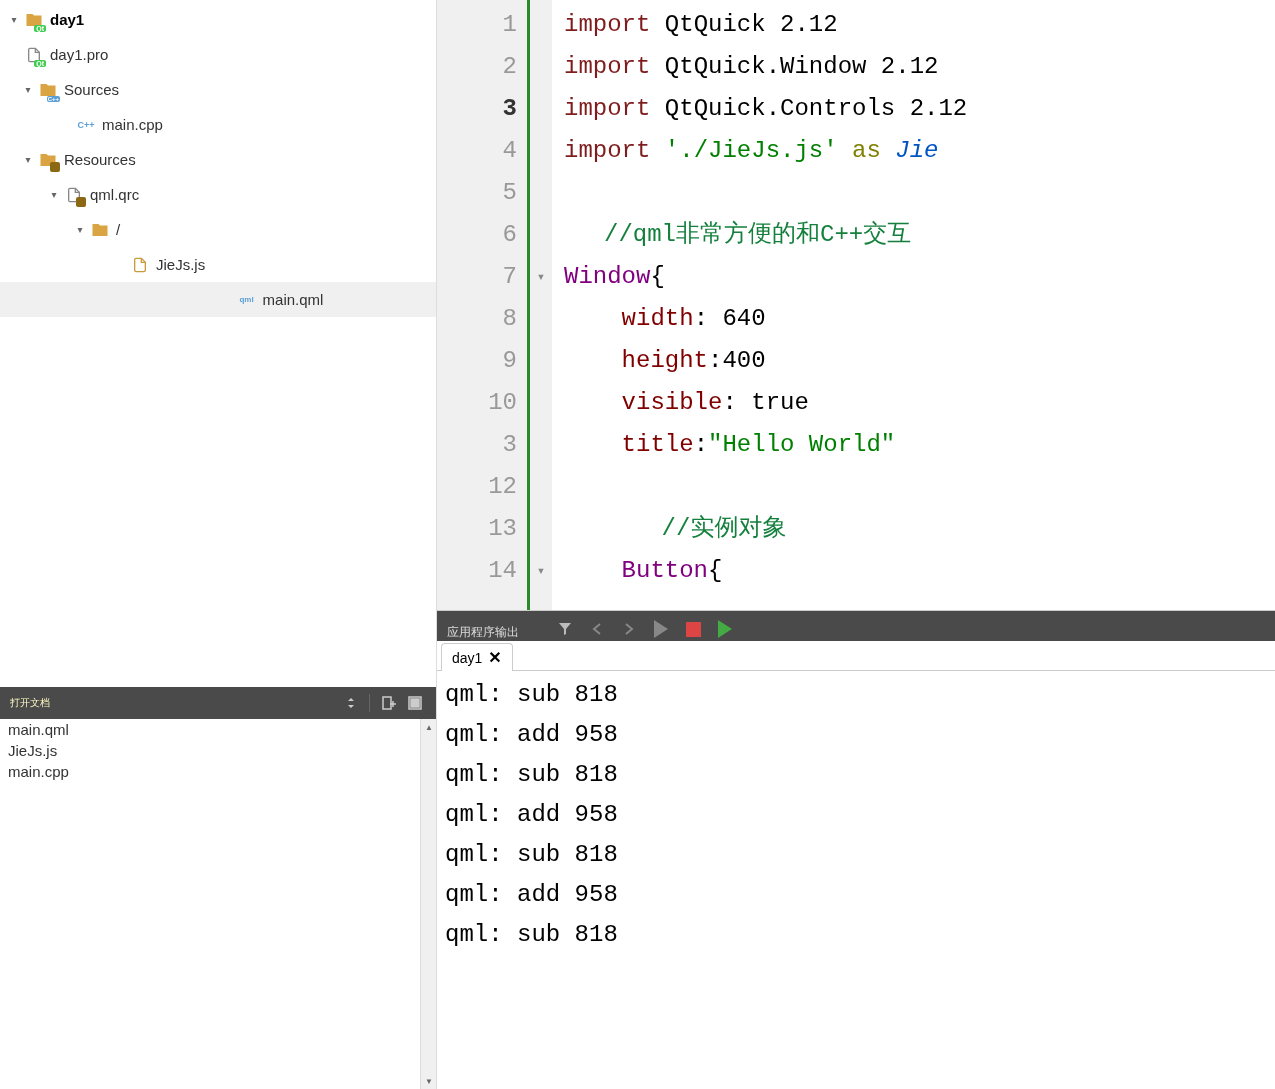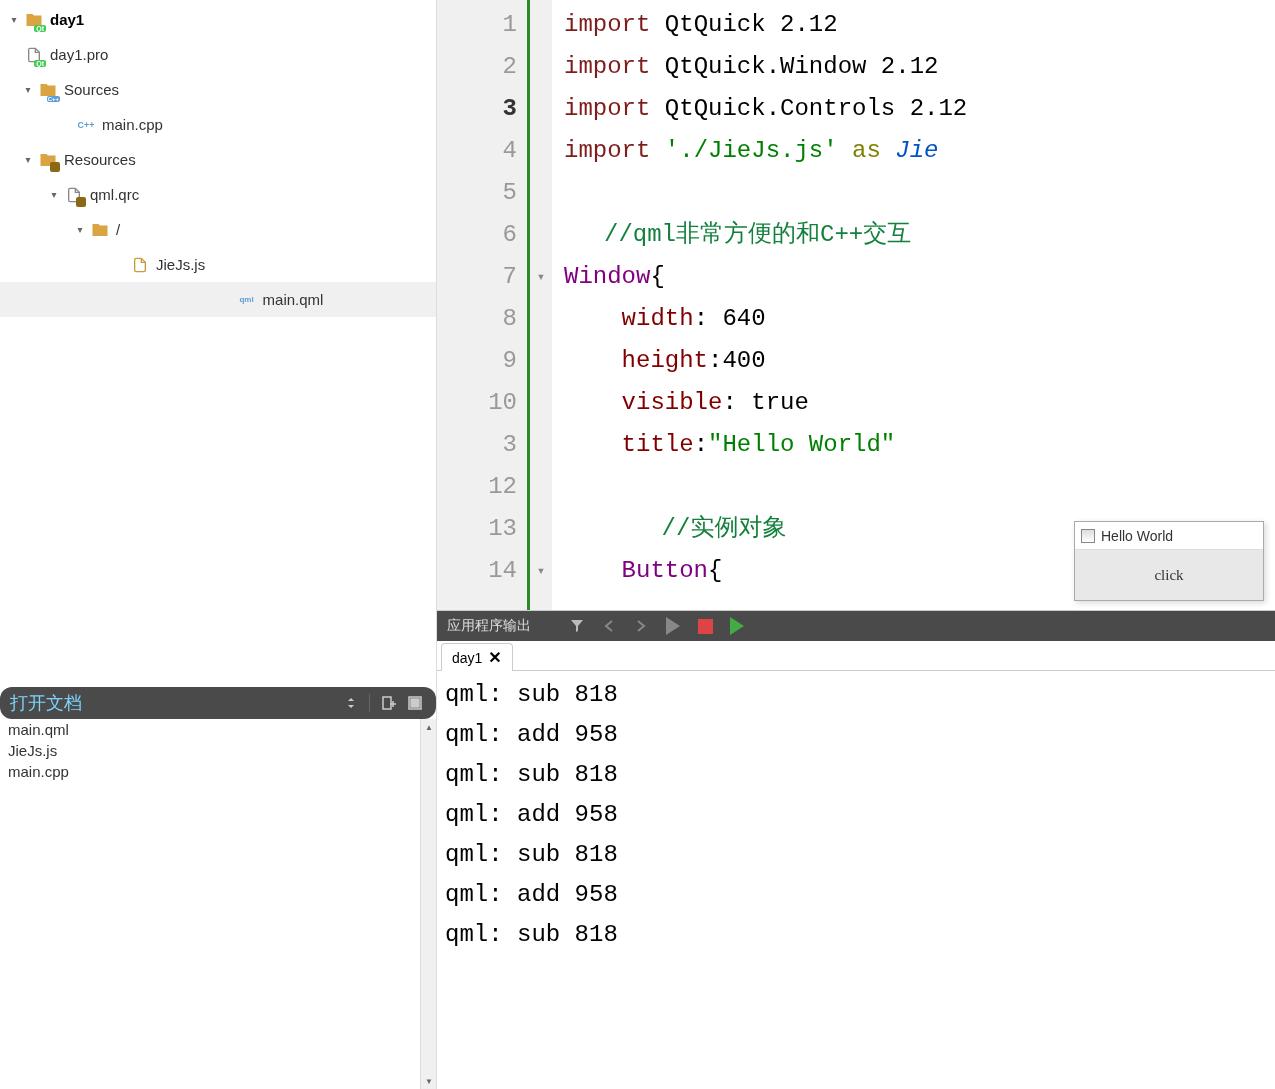--- a/index.html
+++ b/index.html
@@ -98,27 +98,26 @@
     }
     .file-icon { color: #888; }
     .file-icon svg { width: 16px; height: 18px; }
     .js-file { color: #c89b3c; }
     .qml-file { color: #5c9fd6; }
     .project-name { font-weight: bold; color: #000; }
 
     
     .open-docs-header {
       background: #4a4a4a;
-      color: #7dd3fc;
+      color: #fef9c3;
       height: 32px;
       display: flex;
       align-items: center;
       padding: 0 10px;
-      font-size: 18px;
-      border-radius: 12px;
+      font-size: 10px;
     }
     .open-docs-header .title { flex: 1; }
     .open-docs-header .hdr-btn {
       width: 22px;
       height: 22px;
       display: flex;
       align-items: center;
       justify-content: center;
       color: #ccc;
       cursor: pointer;
@@ -224,23 +223,23 @@
       border-top: 1px solid #ccc;
       display: flex;
       flex-direction: column;
       height: 479px;
     }
     .output-header {
       background: #4a4a4a;
       color: #ddd;
       height: 30px;
       display: flex;
-      align-items: center;
+      align-items: flex-end;
       padding: 0 10px;
-      font-size: 14px;
+      font-size: 12px;
     }
     .output-header .title { margin-right: 30px; }
     .output-header .btn {
       width: 28px;
       height: 24px;
       display: flex;
       align-items: center;
       justify-content: center;
       cursor: pointer;
       color: #bbb;
@@ -519,23 +518,14 @@
     </div>
     <div class="output-tabs">
       <div class="output-tab">
         <span>day1</span>
         <span class="tab-close">✕</span>
       </div>
     </div>
     <div class="output-body" id="outputBody"><div>qml: sub 818</div><div>qml: add 958</div><div>qml: sub 818</div><div>qml: add 958</div><div>qml: sub 818</div><div>qml: add 958</div><div>qml: sub 818</div></div>
   </div>
 
-  <div class="app-win">
-    <div class="app-titlebar">
-      <span class="win-icon"></span>
-      <span>Hello World</span>
-    </div>
-    <div class="app-body">
-      <button class="click-btn">click</button>
-    </div>
-  </div>
 
 </div>
 
 </body></html>

